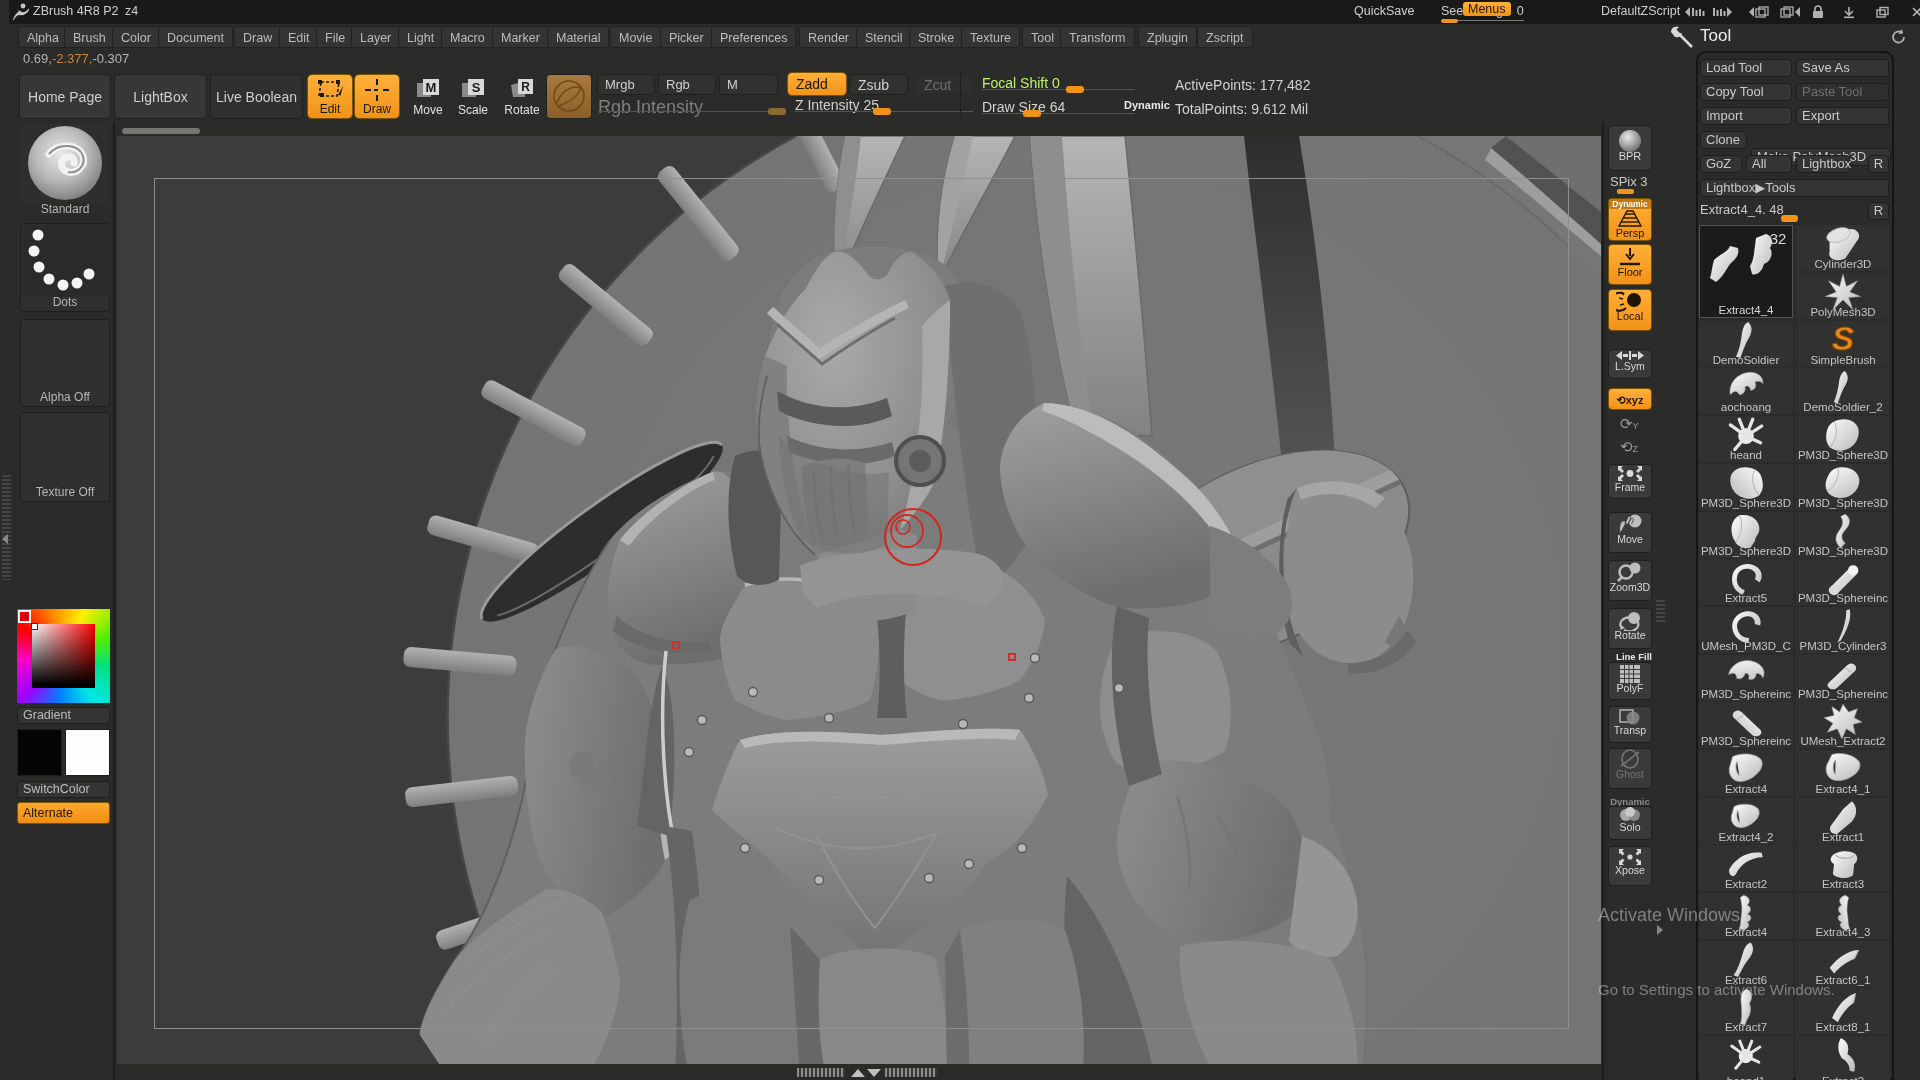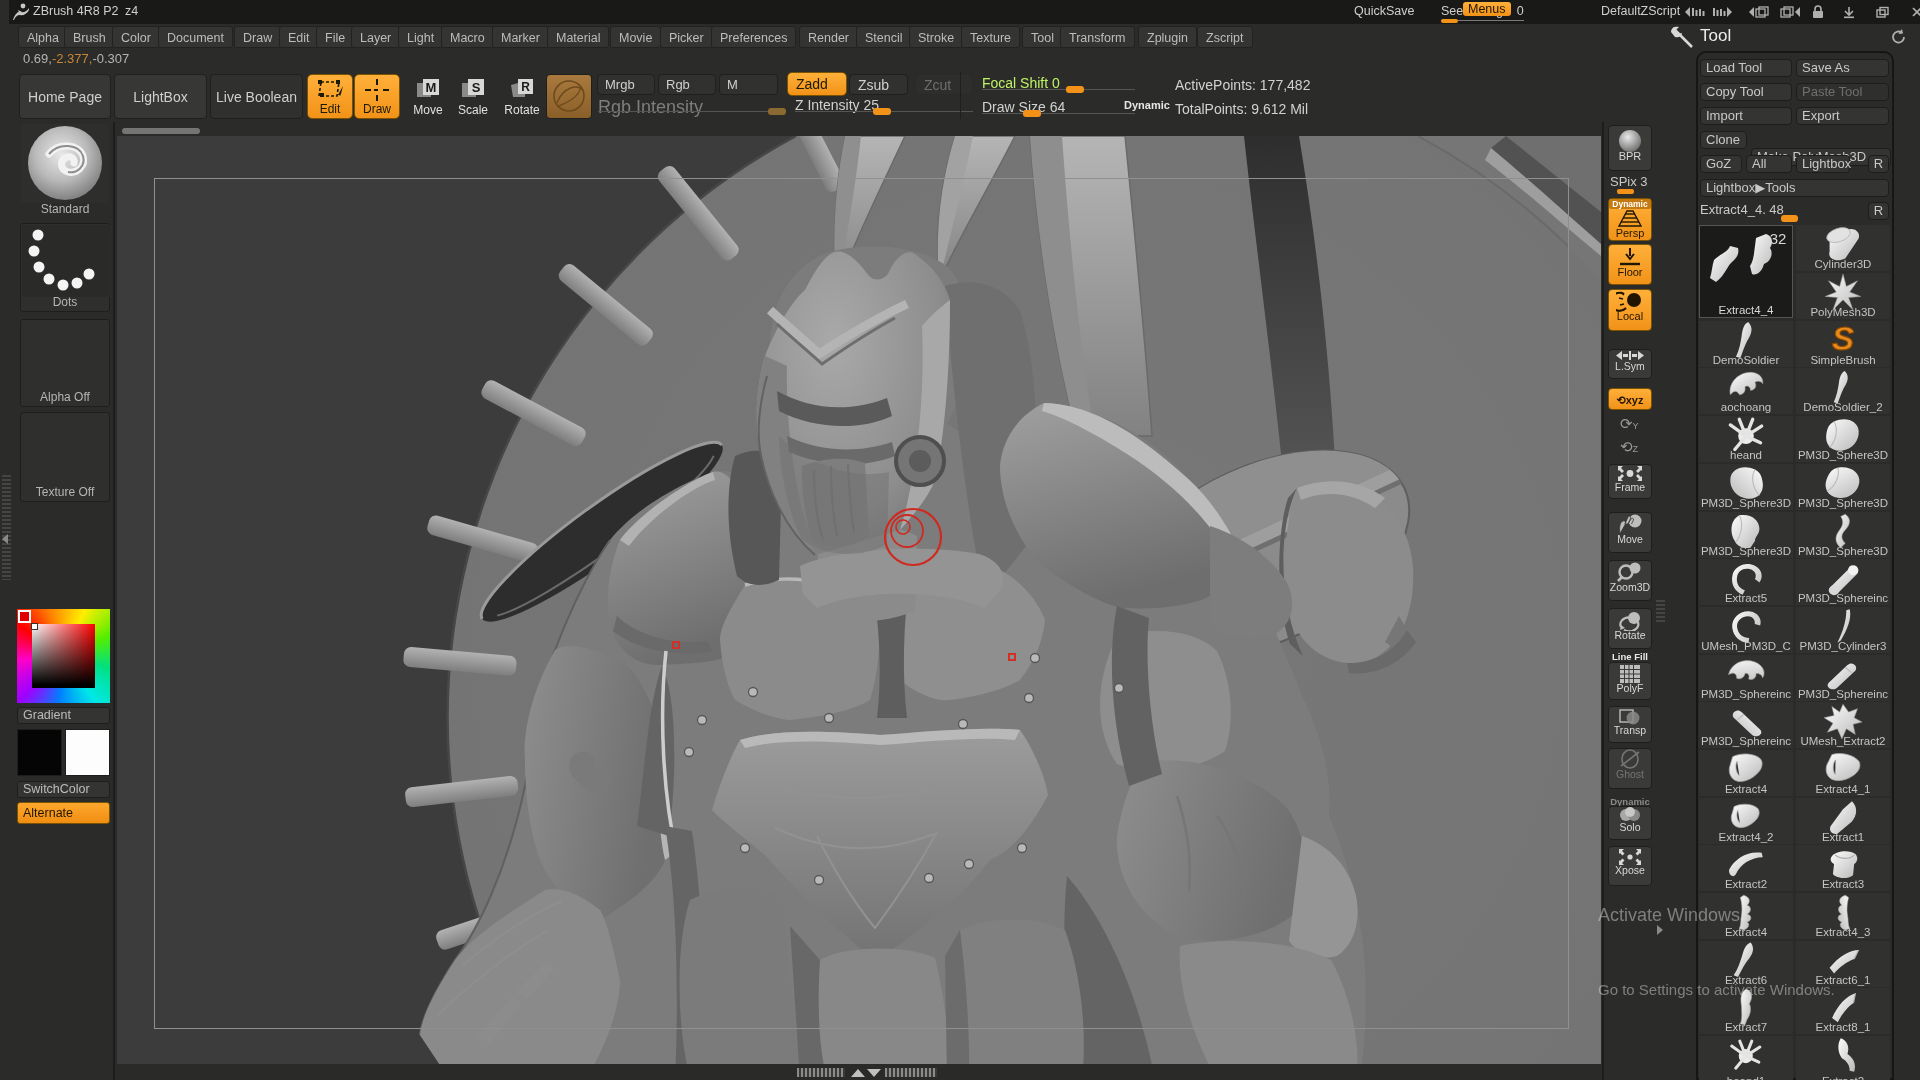--- a/index.html
+++ b/index.html
@@ -535,21 +535,21 @@
           <line x1="6" y1="16" x2="2" y2="20" stroke="#bdbdbb" stroke-width="2.6"></line>
         </svg>
       <div style="font-size:10.5px;margin-top:-4px">Zoom3D</div></div>
     <div class="sbtn" style="top:608px;height:41px">
       <svg width="28" height="22" viewBox="0 0 28 22">
           <circle cx="18" cy="9" r="6" fill="#bdbdbb"></circle>
           <path d="M5,18 a9,7 0 1 1 3,3" fill="none" stroke="#bdbdbb" stroke-width="2.2"></path>
           <path d="M4,21 l1,-5 4,3 Z" fill="#bdbdbb"></path>
         </svg>
       <div style="font-size:10.5px;margin-top:-4px">Rotate</div></div>
-    <div class="abs" style="left:1608px;top:651px;width:44px;text-align:center;font-size:9.5px;font-weight:bold;color:#e8e8e6">Line Fill</div>
+    <div class="abs" style="left:1608px;top:651px;width:44px;text-align:right;font-size:9.5px;font-weight:bold;color:#e8e8e6">Line Fill</div>
     <div class="sbtn" style="top:662px;height:38px">
       <svg width="24" height="22" viewBox="0 0 24 22">
           <rect x="2" y="2" width="20" height="18" fill="#bdbdbb"></rect>
           <g stroke="#3a3a38" stroke-width="1">
             <line x1="2" y1="6.5" x2="22" y2="6.5"></line>
             <line x1="2" y1="11" x2="22" y2="11"></line>
             <line x1="2" y1="15.5" x2="22" y2="15.5"></line>
             <line x1="6.5" y1="2" x2="6.5" y2="20"></line>
             <line x1="11" y1="2" x2="11" y2="20"></line>
             <line x1="15.5" y1="2" x2="15.5" y2="20"></line>

